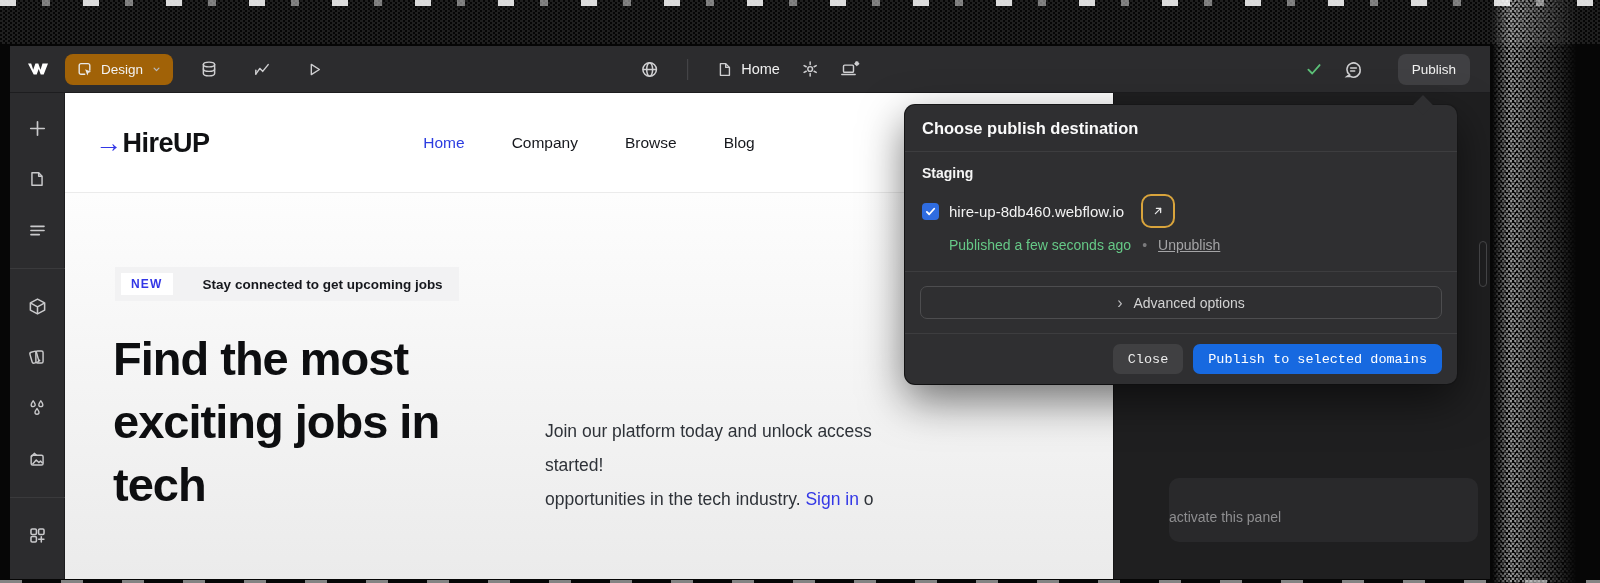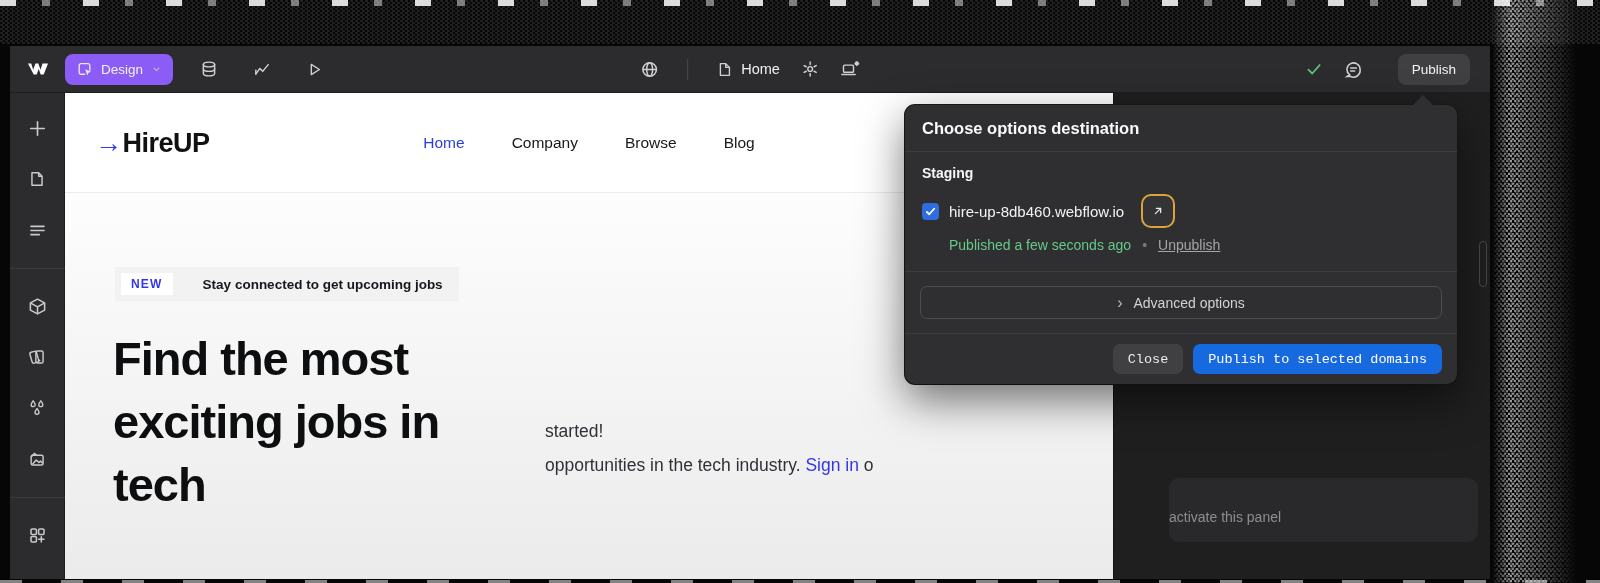--- a/index.html
+++ b/index.html
@@ -24,21 +24,21 @@
             mask:linear-gradient(90deg,transparent 0,rgba(0,0,0,.9) 18px,rgba(0,0,0,.55) 45px,transparent 85px);}
   .noise-bottom{left:0;bottom:0;width:100%;height:8px;
     background:repeating-linear-gradient(90deg,rgba(255,255,255,.5) 0 22px,transparent 22px 61px) 0 100%/100% 3px no-repeat;}
 
   
   .app{position:absolute;left:10px;top:46px;width:1480px;height:533px;background:#2c2c2e;z-index:5;overflow:hidden;}
 
   
   .topbar{height:47px;background:#2c2c2e;border-bottom:1px solid #1d1d1f;display:flex;align-items:center;position:relative;}
   .logo-cell{width:55px;display:flex;justify-content:center;align-items:center;color:#fff;cursor:pointer;}
-  .design-btn{display:flex;align-items:center;gap:8px;background:#8b5cf6;border:none;border-radius:8px;height:31px;padding:0 11px;color:#f2f2f2;font-size:13.5px;font-family:inherit;cursor:pointer;}
+  .design-btn{display:flex;align-items:center;gap:8px;background:#a16207;border:none;border-radius:8px;height:31px;padding:0 11px;color:#f2f2f2;font-size:13.5px;font-family:inherit;cursor:pointer;}
   .design-btn .chev{color:#b9b9bb;}
   .tb-left-icons{display:flex;align-items:center;gap:35px;margin-left:27px;}
   .tb-icon{color:#cfcfd1;display:inline-flex;align-items:center;justify-content:center;cursor:pointer;}
   .tb-center{position:absolute;left:50%;top:0;height:100%;transform:translateX(-50%);display:flex;align-items:center;gap:21px;}
   .tb-divider{width:1px;height:21px;background:#4a4a4c;margin:0 7px;}
   .page-switcher{display:flex;align-items:center;gap:8px;background:none;border:none;color:#f0f0f0;font-size:14.5px;font-family:inherit;cursor:pointer;}
   .tb-right{margin-left:auto;display:flex;align-items:center;gap:21px;padding-right:20px;}
   .saved{color:#5cc178;}
   .publish-btn{background:#404043;border:none;border-radius:8px;height:31px;padding:0 14px;color:#f2f2f2;font-size:13.5px;font-family:inherit;margin-left:14px;cursor:pointer;}
 
@@ -281,36 +281,37 @@
     </div>
     <div class="hero">
       <div class="badge">
         <span class="badge-tag">NEW</span>
         <span class="badge-text">Stay connected to get upcoming jobs</span>
       </div>
       <h1 class="hero-heading">Find the most
 exciting jobs in
 tech</h1>
       <div class="hero-para">
+        <div>Join our platform today and unlock access</div>
         <div>started!</div>
         <div><span>opportunities in the tech industry. </span><span class="link">Sign in</span><span> o</span></div>
       </div>
     </div>
   </div>
 
   <div class="right-panel">
     <div class="hint-box">
       <span>activate this panel</span>
     </div>
     <div class="panel-scrollbar"></div>
   </div>
 
   <div class="popup">
     <div class="pp-header">
-      <span>Choose options destination</span>
+      <span>Choose publish destination</span>
     </div>
 
     <div class="pp-section">
       <div class="pp-label">Staging</div>
       <div class="pp-domain-row">
         <span class="checkbox checked">
           <span class="ic">
               <svg width="11" height="11" viewBox="0 0 12 12" fill="none" stroke="#fff" stroke-width="2" stroke-linecap="round" stroke-linejoin="round">
                 <path d="M2 6.4l2.6 2.6L10 3"></path>
               </svg>

